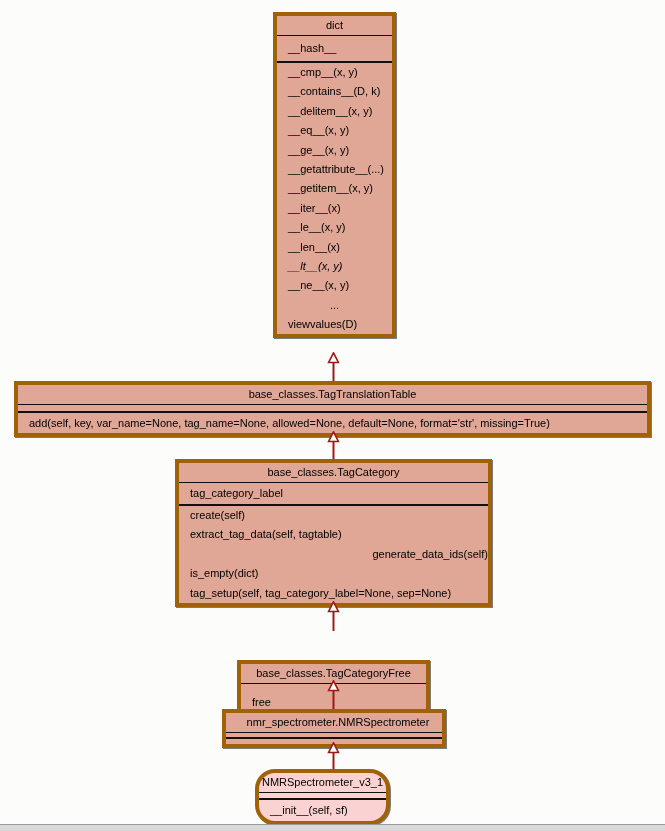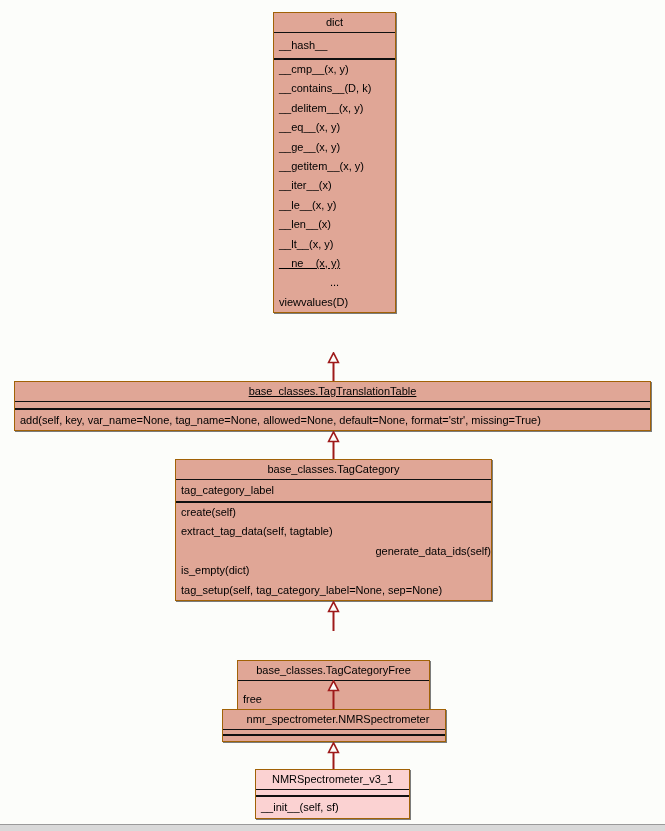--- a/index.html
+++ b/index.html
@@ -9,40 +9,40 @@
     font-family: "Liberation Sans", sans-serif;
     overflow: hidden;
   }
   #diagram {
     position: relative;
     width: 665px; height: 831px;
   }
   .class-node {
     position: absolute;
     box-sizing: border-box;
-    border: 1px solid #a16207;
+    border: 4px solid #a16207;
     box-shadow: 1px 1px 0 rgba(80,80,80,0.75);
     background: #E0A696;
     font-size: 11px;
     color: #000;
     line-height: 1;
   }
   .class-node.highlight { background: #FBD2D2; }
   .sec-title {
     box-sizing: content-box;
     text-align: center;
     border-bottom: 1px solid #101010;
     overflow: hidden;
     white-space: nowrap;
   }
   .sec-attrs { border-bottom: 2px solid #101010; }
   .row {
     box-sizing: content-box;
     text-align: left;
-    padding-left: 5px;
+    padding-left: 11px;
     overflow: hidden;
     white-space: nowrap;
   }
   .row.centered { text-align: center; padding-left: 0; }
   .empty-band { box-sizing: content-box; }
   .arrow { position: absolute; }
   #bottom-bar {
     position: absolute;
     left: 0; bottom: 0;
     width: 665px; height: 6px;
@@ -58,32 +58,33 @@
       <div class="sec-title" style="height: 19px; line-height: 19px;">dict</div>
       <div class="sec-attrs">
         <div class="row" style="height: 25px; line-height: 25px;">__hash__</div>
       </div>
       <div>
         <div class="row" style="height: 19.4px; line-height: 19.4px;">__cmp__(x, y)</div>
         <div class="row" style="height: 19.4px; line-height: 19.4px;">__contains__(D, k)</div>
         <div class="row" style="height: 19.4px; line-height: 19.4px;">__delitem__(x, y)</div>
         <div class="row" style="height: 19.4px; line-height: 19.4px;">__eq__(x, y)</div>
         <div class="row" style="height: 19.4px; line-height: 19.4px;">__ge__(x, y)</div>
+        <div class="row" style="height: 19.4px; line-height: 19.4px;">__getattribute__(...)</div>
         <div class="row" style="height: 19.4px; line-height: 19.4px;">__getitem__(x, y)</div>
         <div class="row" style="height: 19.4px; line-height: 19.4px;">__iter__(x)</div>
         <div class="row" style="height: 19.4px; line-height: 19.4px;">__le__(x, y)</div>
         <div class="row" style="height: 19.4px; line-height: 19.4px;">__len__(x)</div>
-        <div class="row" style="height: 19.4px; line-height: 19.4px;">__lt__(x, y)</div>
-        <div class="row" style="height: 19.4px; line-height: 19.4px; text-decoration: underline;">__ne__(x, y)</div>
+        <div class="row" style="height: 19.4px; line-height: 19.4px; font-style: italic;">__lt__(x, y)</div>
+        <div class="row" style="height: 19.4px; line-height: 19.4px;">__ne__(x, y)</div>
         <div class="row centered" style="height: 19.4px; line-height: 19.4px;">...</div>
         <div class="row" style="height: 19.4px; line-height: 19.4px;">viewvalues(D)</div>
       </div>
     </div>
     <div class="class-node" style="left: 14px; top: 381px; width: 637px;">
-      <div class="sec-title" style="height: 19px; line-height: 19px; text-decoration: underline;">base_classes.TagTranslationTable</div>
+      <div class="sec-title" style="height: 19px; line-height: 19px;">base_classes.TagTranslationTable</div>
       <div class="sec-attrs">
         <div class="empty-band" style="height: 6px;"></div>
       </div>
       <div>
         <div class="row" style="height: 20px; line-height: 20px;">add(self, key, var_name=None, tag_name=None, allowed=None, default=None, format='str', missing=True)</div>
       </div>
     </div>
     <div class="class-node" style="left: 175px; top: 459px; width: 317px;">
       <div class="sec-title" style="height: 19px; line-height: 19px;">base_classes.TagCategory</div>
       <div class="sec-attrs">
@@ -108,21 +109,21 @@
     </div>
     <div class="class-node" style="left: 222px; top: 709px; width: 224px;">
       <div class="sec-title" style="height: 19px; line-height: 19px; padding-left: 8px;">nmr_spectrometer.NMRSpectrometer</div>
       <div class="sec-attrs">
         <div class="empty-band" style="height: 4px;"></div>
       </div>
       <div>
         <div class="empty-band" style="height: 5px;"></div>
       </div>
     </div>
-    <div class="class-node highlight" style="left: 255px; top: 769px; width: 155px;">
+    <div class="class-node highlight" style="left: 255px; top: 769px; width: 135px; border-radius: 20px;">
       <div class="sec-title" style="height: 19px; line-height: 19px;">NMRSpectrometer_v3_1</div>
       <div class="sec-attrs">
         <div class="empty-band" style="height: 5px;"></div>
       </div>
       <div>
         <div class="row" style="height: 21px; line-height: 21px;">__init__(self, sf)</div>
       </div>
     </div>
     <div class="arrow" style="left: 327px; top: 352px;"><svg width="13" height="29" xmlns="http://www.w3.org/2000/svg">
         <line x1="6.5" y1="10" x2="6.5" y2="29" stroke="#9E1A1A" stroke-width="2"></line>

